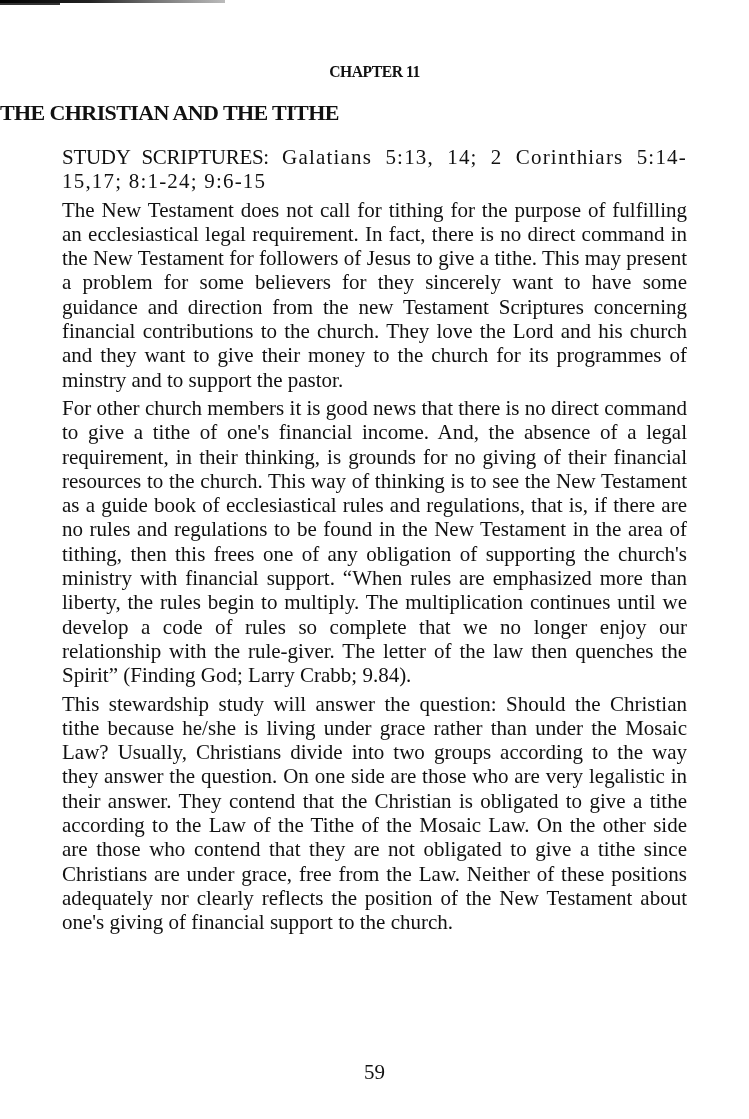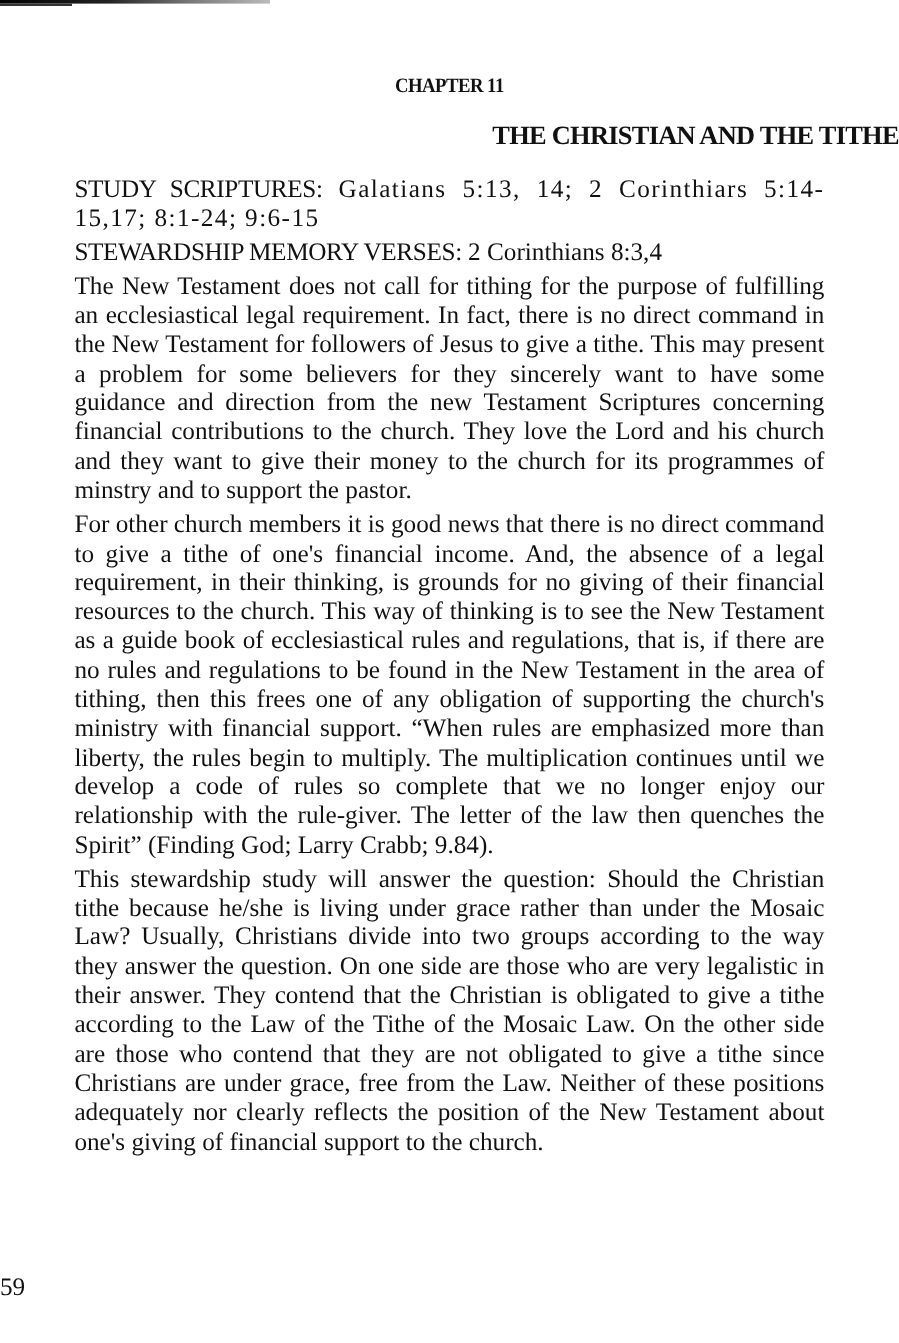--- a/index.html
+++ b/index.html
@@ -14,45 +14,44 @@
   }
   .scan-edge2 {
     position: absolute; left: 0; top: 3px; width: 60px; height: 2px; background: #333;
   }
   .chapter {
     position: absolute; top: 62px; left: 0; width: 749px; text-align: center;
     font-size: 17px; font-weight: bold; letter-spacing: -0.5px;
     transform: scaleX(0.92);
   }
   .title {
-    position: absolute; top: 100px; left: 0; width: 749px; text-align: right;
+    position: absolute; top: 100px; left: 0; width: 749px; text-align: left;
     font-size: 22px; font-weight: bold; letter-spacing: -0.6px;
   }
   .content {
     position: absolute; top: 145px; left: 62px; width: 625px;
     font-size: 21px; line-height: 24.3px; text-align: justify;
   }
   .content p { margin: 0 0 4px 0; }
   .label { font-weight: normal; letter-spacing: -0.3px; }
   .scripture-refs { letter-spacing: 1.2px; }
   .page-number {
-    position: absolute; top: 1060px; left: 0; width: 749px; 
+    position: absolute; top: 1060px; left: 0; width: 749px; text-align: center;
     font-size: 21px;
   }
 </style>
 </head>
 <body>
 
 <div class="scan-edge"></div>
 <div class="scan-edge2"></div>
 
 <div class="chapter">CHAPTER 11</div>
 <div class="title">THE CHRISTIAN AND THE TITHE</div>
 
 <div class="content">
   <p><span class="label">STUDY SCRIPTURES:</span><span class="scripture-refs"> Galatians 5:13, 14; 2 Corinthiars 5:14-15,17; 8:1-24; 9:6-15</span></p>
-  <p><span class="label">STEWARDSHIP MEMORY VERSES:</span><span> 2 Corinthians 8:3,4</span></p>
   <p>The New Testament does not call for tithing for the purpose of fulfilling an ecclesiastical legal requirement. In fact, there is no direct command in the New Testament for followers of Jesus to give a tithe. This may present a problem for some believers for they sincerely want to have some guidance and direction from the new Testament Scriptures concerning financial contributions to the church. They love the Lord and his church and they want to give their money to the church for its programmes of minstry and to support the pastor.</p>
   <p>For other church members it is good news that there is no direct command to give a tithe of one's financial income. And, the absence of a legal requirement, in their thinking, is grounds for no giving of their financial resources to the church. This way of thinking is to see the New Testament as a guide book of ecclesiastical rules and regulations, that is, if there are no rules and regulations to be found in the New Testament in the area of tithing, then this frees one of any obligation of supporting the church's ministry with financial support. “When rules are emphasized more than liberty, the rules begin to multiply. The multiplication continues until we develop a code of rules so complete that we no longer enjoy our relationship with the rule-giver. The letter of the law then quenches the Spirit” (Finding God; Larry Crabb; 9.84).</p>
   <p>This stewardship study will answer the question: Should the Christian tithe because he/she is living under grace rather than under the Mosaic Law? Usually, Christians divide into two groups according to the way they answer the question. On one side are those who are very legalistic in their answer. They contend that the Christian is obligated to give a tithe according to the Law of the Tithe of the Mosaic Law. On the other side are those who contend that they are not obligated to give a tithe since Christians are under grace, free from the Law. Neither of these positions adequately nor clearly reflects the position of the New Testament about one's giving of financial support to the church.</p>
 </div>
 
 <div class="page-number">59</div>
 
 </body></html>

